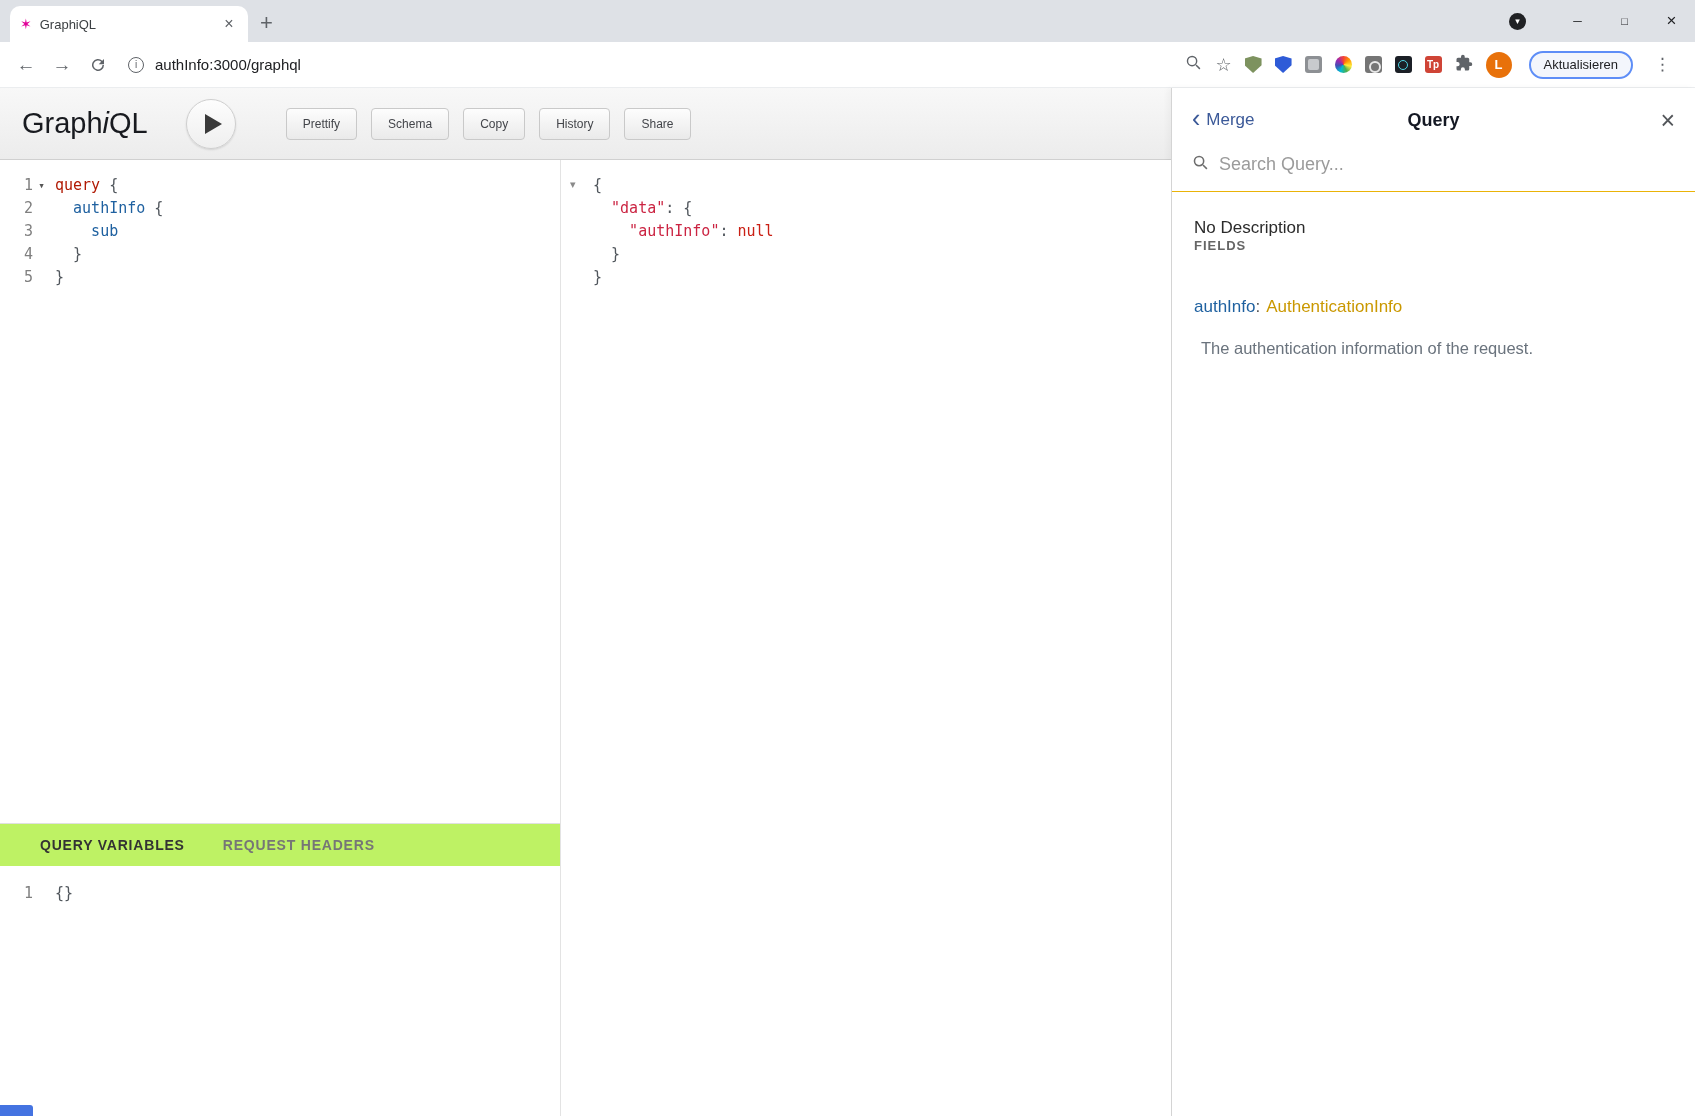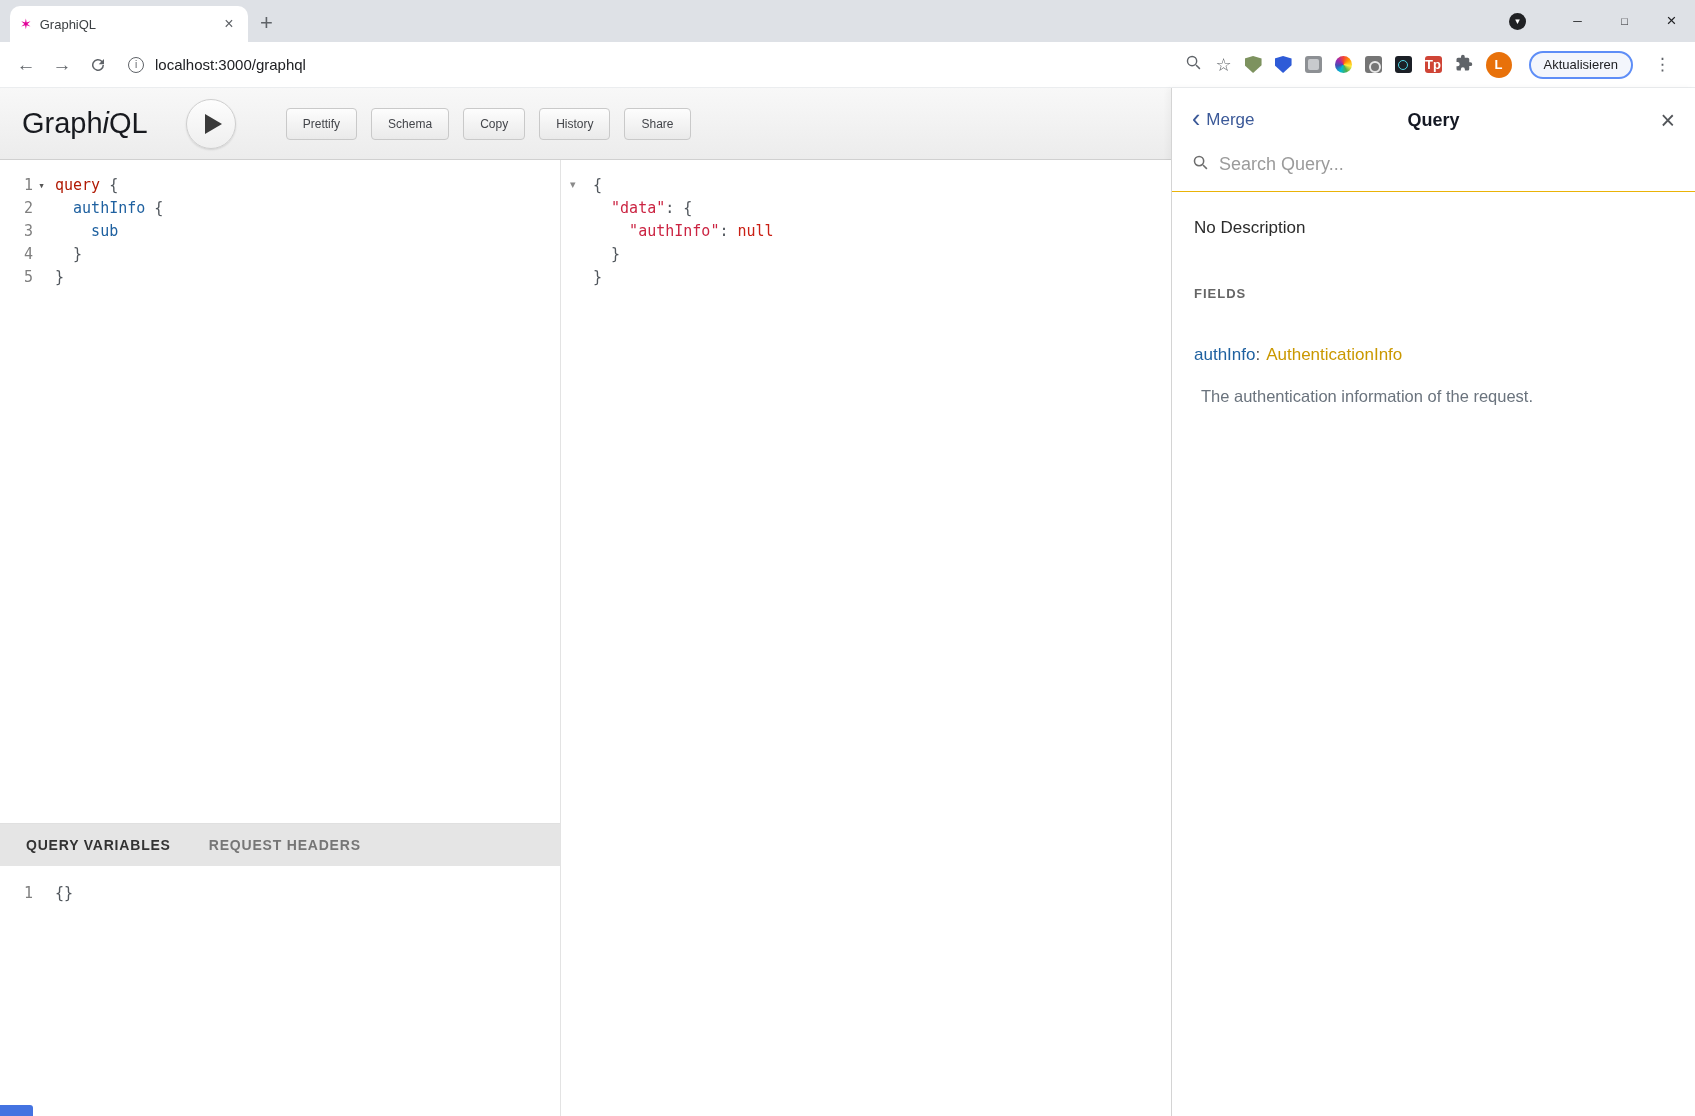--- a/index.html
+++ b/index.html
@@ -28,21 +28,21 @@
   .shield { clip-path:polygon(50% 0,100% 15%,100% 55%,50% 100%,0 55%,0 15%); }
   .shield-green { background:#7d925f; }
   .shield-blue  { background:#2e5bd7; }
   .gray-ext { background:#8d9094; border-radius:3px; position:relative; }
   .gray-ext::after { content:""; position:absolute; left:3px; top:3px; right:3px; bottom:3px; background:#c8cacd; border-radius:2px; }
   .colorwheel { border-radius:50%; background:conic-gradient(#f44336,#ff9800,#ffeb3b,#4caf50,#00bcd4,#3f51b5,#9c27b0,#f44336); }
   .camera { background:#757575; border-radius:3px; position:relative; }
   .camera::after { content:""; position:absolute; left:4.5px; top:4.5px; width:8px; height:8px; border:2px solid #e8e8e8; border-radius:50%; }
   .atom { background:#1b1f26; border-radius:3px; display:flex; align-items:center; justify-content:center; }
   .atom span { width:10px; height:10px; border:1.5px solid #4fd4e4; border-radius:50%; display:block; }
-  .tp { background:#cf4436; border-radius:3px; color:#fff; font-weight:bold; font-size:13px; display:flex; align-items:center; justify-content:center; }
+  .tp { background:#cf4436; border-radius:3px; color:#fff; font-weight:bold; font-size:10px; display:flex; align-items:center; justify-content:center; }
   .avatar { width:26px; height:26px; border-radius:50%; background:#e8710a; color:#fff; font-size:13px; font-weight:bold; display:flex; align-items:center; justify-content:center; flex:none; }
   .refresh-btn { height:28px; padding:0 13px; border-radius:15px; border:2px solid #5e8ef7; background:#f3f6fc; color:#202124; font-size:13px; display:flex; align-items:center; white-space:nowrap; margin-left:4px; }
   .kebab { font-size:17px; color:#5f6368; padding:0 8px; }
 
   
   .app { display:flex; height:1028px; }
   .app-left { width:1171px; display:flex; flex-direction:column; flex:none; }
 
   .gql-topbar { height:72px; background:linear-gradient(#f8f8f8,#ececec); border-bottom:1px solid #d0d0d0; display:flex; align-items:center; padding:0 22px; flex:none; }
   .logo { font-size:29px; color:#181a1f; margin-right:38px; }
@@ -60,40 +60,40 @@
   .cm-gutter { width:50px; flex:none; display:flex; justify-content:flex-end; }
   .cm-num { width:30px; text-align:right; color:#7f7f7f; }
   .cm-fold { width:17px; color:#555; font-size:11px; text-align:center; }
   .cm-code { white-space:pre; padding-left:5px; color:#333; }
   .tok-kw  { color:#B11A04; }
   .tok-prop{ color:#1F61A0; }
   .tok-p   { color:#50565c; }
   .tok-key { color:#CB2442; }
   .tok-val { color:#CA2015; }
 
-  .qv-bar { height:43px; flex:none; background:#e5e5e5; border-top:1px solid #e0e0e0; display:flex; align-items:center; padding-left:26px; gap:38px; font-size:14px; font-weight:bold; letter-spacing:0.8px; }
+  .qv-bar { height:43px; flex:none; background:#bef264; border-top:1px solid #e0e0e0; display:flex; align-items:center; padding-left:40px; gap:38px; font-size:14px; font-weight:bold; letter-spacing:0.8px; }
   .qv-tab { color:#767676; }
   .qv-tab.active { color:#333; }
 
   .pane-result { flex:1; position:relative; padding-top:14px; background:#fff; }
   .result-fold { position:absolute; left:9px; top:18px; color:#8a8a8a; font-size:11px; }
   .cm.result .cm-line { padding-left:27px; }
 
   
   .pane-docs { width:524px; flex:none; background:#fff; border-left:1px solid #d4d4d4; box-shadow:-3px 0 6px rgba(0,0,0,0.04); display:flex; flex-direction:column; }
   .docs-header { height:64px; flex:none; display:flex; align-items:center; padding:0 20px; }
   .docs-back { display:flex; align-items:center; color:#3B5998; font-size:17px; gap:6px; width:108px; }
   .chevL { font-size:25px; line-height:1; margin-top:-3px; }
   .docs-title { flex:1; text-align:center; font-size:18px; font-weight:bold; color:#141823; }
   .docs-close { width:108px; text-align:right; font-size:25px; color:#53565a; line-height:1; }
   .docs-search { display:flex; align-items:center; gap:10px; padding:2px 20px 16px; border-bottom:1px solid #eab308; }
   .docs-search input { border:none; outline:none; font-size:18px; color:#333; flex:1; font-family:"Liberation Sans",sans-serif; background:transparent; }
   .docs-search input::placeholder { color:#9b9b9b; }
   .docs-body { padding:26px 22px; }
-  .no-desc { font-size:17px; color:#2b2b2b; margin-bottom:48px; }
+  .no-desc { font-size:17px; color:#2b2b2b; }
   .fields-h { font-size:13px; font-weight:bold; letter-spacing:1px; color:#666; margin-bottom:44px; }
   .field-line { font-size:17px; margin-bottom:22px; }
   .f-name { color:#1F61A0; }
   .f-colon { color:#555; margin-right:6px; }
   .f-type { color:#CA9800; }
   .field-desc { font-size:16.5px; color:#6a737d; margin-left:7px; }
 
   .blue-corner { position:absolute; left:0; bottom:0; width:33px; height:11px; background:#4473e1; border-radius:0 3px 0 0; }
 </style>
 </head>
@@ -118,21 +118,21 @@
   <div class="addressbar">
     <span class="nav-ic">←</span>
     <span class="nav-ic">→</span>
     <span class="nav-ic">
       <svg width="18" height="18" viewBox="0 0 24 24">
           <path d="M17.65 6.35A8 8 0 1 0 20 12h-2a6 6 0 1 1-1.76-4.24L13 11h7V4z" fill="#5f6368"></path>
         </svg>
     </span>
     <div class="omnibox">
       <span class="info-badge">i</span>
-      <span>localhost:3000/graphql</span>
+      <span>authInfo:3000/graphql</span>
     </div>
     <div class="addr-icons">
       <span>
         <svg width="17" height="17" viewBox="0 0 24 24" fill="none" stroke="#5f6368" stroke-width="2">
             <circle cx="10" cy="10" r="6.5"></circle>
             <line x1="15.5" y1="15.5" x2="21" y2="21"></line>
           </svg>
       </span>
       <span class="star">☆</span>
       <span class="ext shield shield-green"></span>

